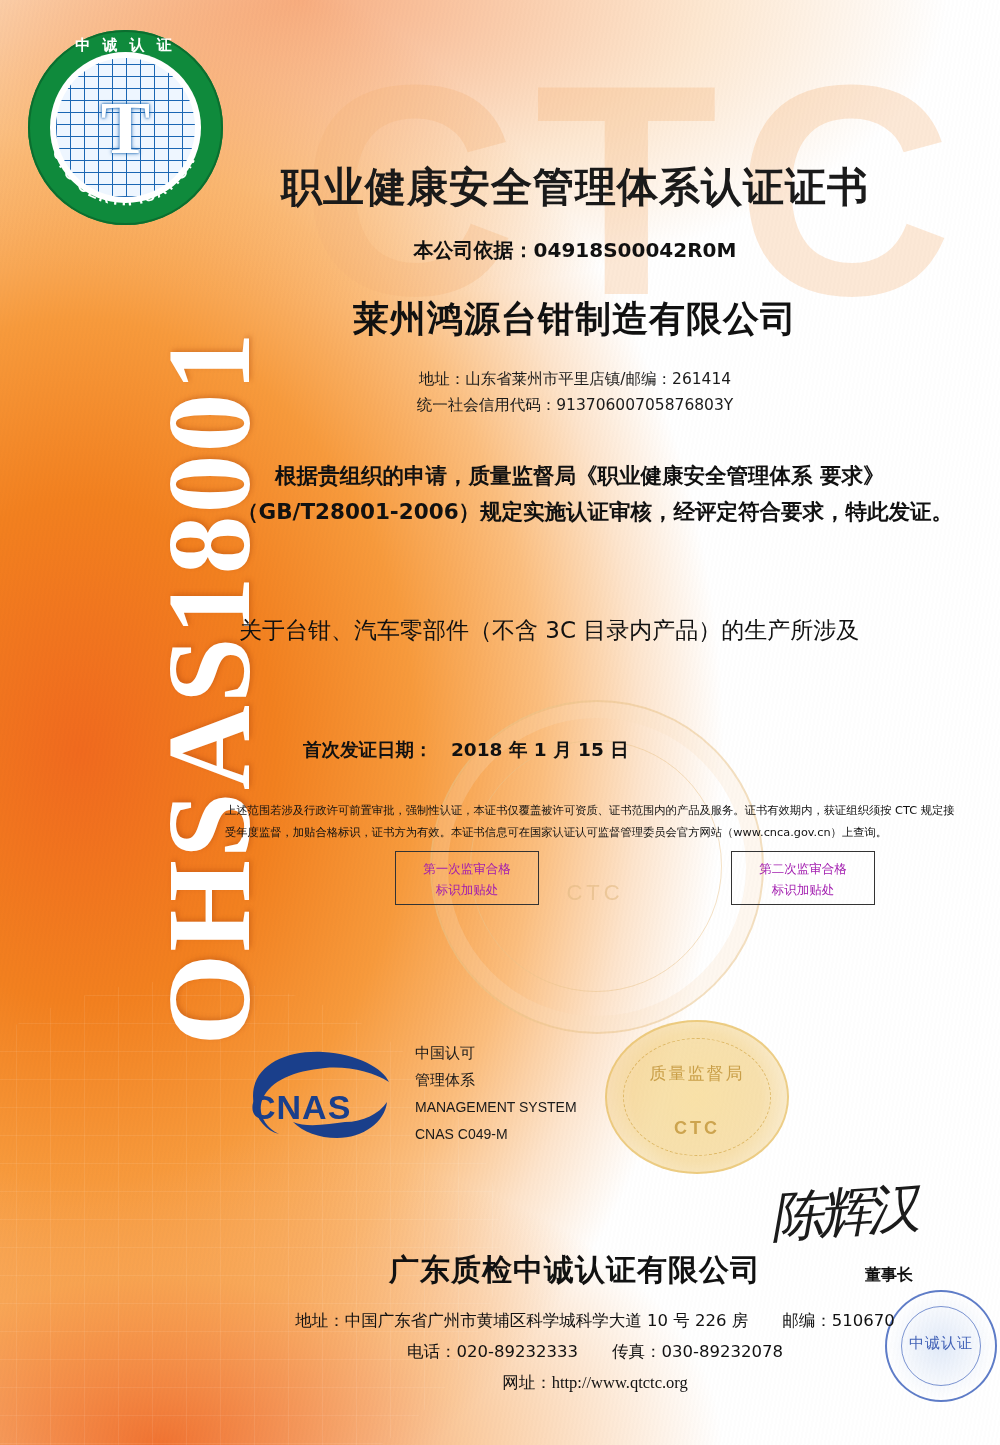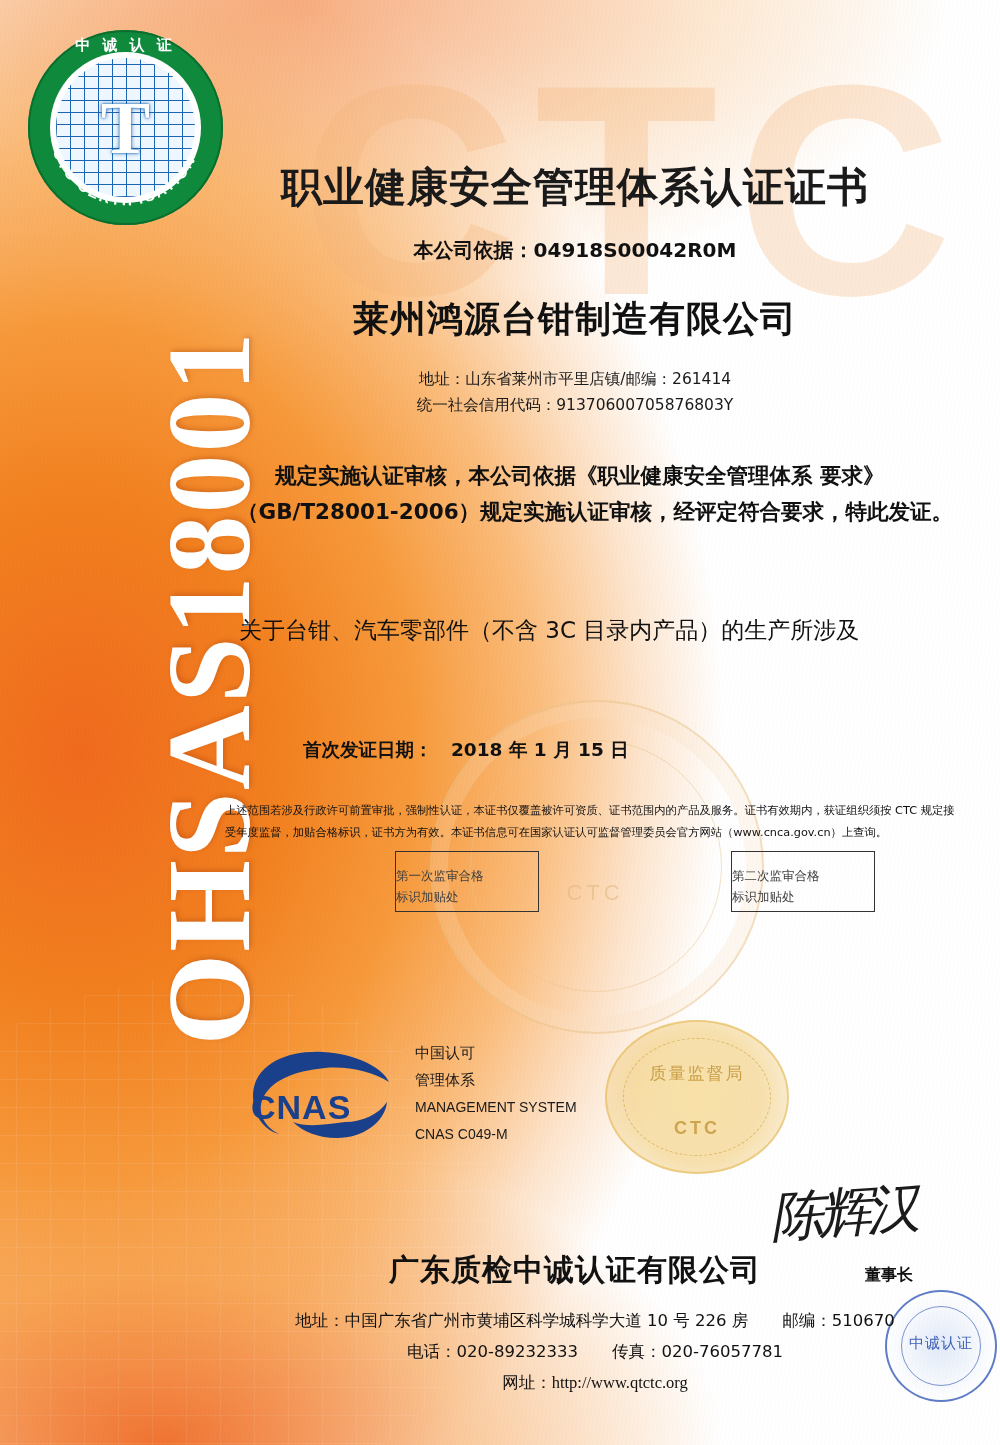--- a/index.html
+++ b/index.html
@@ -269,22 +269,23 @@
     display: flex;
     justify-content: space-between;
   }
   .stamp-box {
     width: 142px;
     height: 46px;
     border: 1px solid #333;
     font-family: "DejaVu Sans", "Liberation Sans", sans-serif;
     font-size: 12.5px;
     line-height: 21px;
-    padding-top: 13px;
-    color: #404040;
+    text-align: center;
+    padding-top: 6px;
+    color: #a21caf;
     background: transparent;
   }
 
   
   .cnas-block {
     position: absolute;
     left: 20px; top: 1040px;
     width: 420px;
     height: 120px;
   }
@@ -472,21 +473,21 @@
     <div class="cert-title">职业健康安全管理体系认证证书</div>
     <div class="cert-number">本公司依据：04918S00042R0M</div>
 
     <div class="company-name">莱州鸿源台钳制造有限公司</div>
     <div class="company-meta">
       <div>地址：山东省莱州市平里店镇/邮编：261414</div>
       <div>统一社会信用代码：91370600705876803Y</div>
     </div>
 
     <div class="statement">
-      <div class="indent">规定实施认证审核，本公司依据《职业健康安全管理体系  要求》</div>
+      <div class="indent">根据贵组织的申请，质量监督局《职业健康安全管理体系  要求》</div>
       <div>（GB/T28001-2006）规定实施认证审核，经评定符合要求，特此发证。</div>
     </div>
 
     <div class="scope">
       <div class="l1">关于台钳、汽车零部件（不含 3C 目录内产品）的生产所涉及</div>
     </div>
 
     <div class="dates">
       <div class="row">
         <span class="lbl">首次发证日期：</span>
@@ -540,21 +541,21 @@
       <div class="star-in"></div>
       <div class="seal-label">中诚认证</div>
     </div>
 
     <div class="issuer-name">广东质检中诚认证有限公司</div>
     <div class="issuer-contact">
       <div>
         <span>地址：</span><span>中国广东省广州市黄埔区科学城科学大道 10 号 226 房</span><span class="gap"></span><span>邮编：</span><span>510670</span>
       </div>
       <div>
-        <span>电话：</span><span>020-89232333</span><span class="gap"></span><span>传真：</span><span>020-76057781</span>
+        <span>电话：</span><span>020-89232333</span><span class="gap"></span><span>传真：</span><span>030-89232078</span>
       </div>
       <div>
         <span>网址：</span><span class="url">http://www.qtctc.org</span>
       </div>
     </div>
 
   </div>
 </div>
 
 </body></html>

